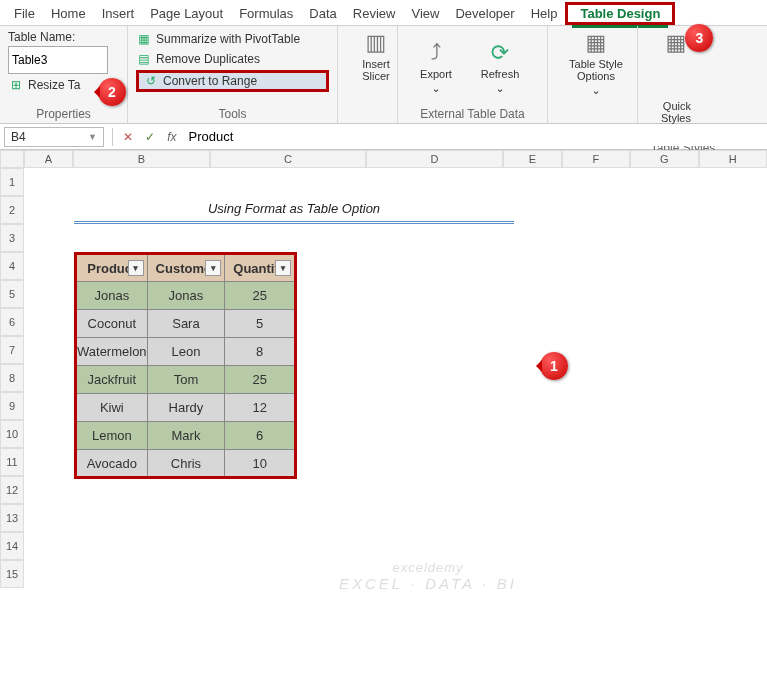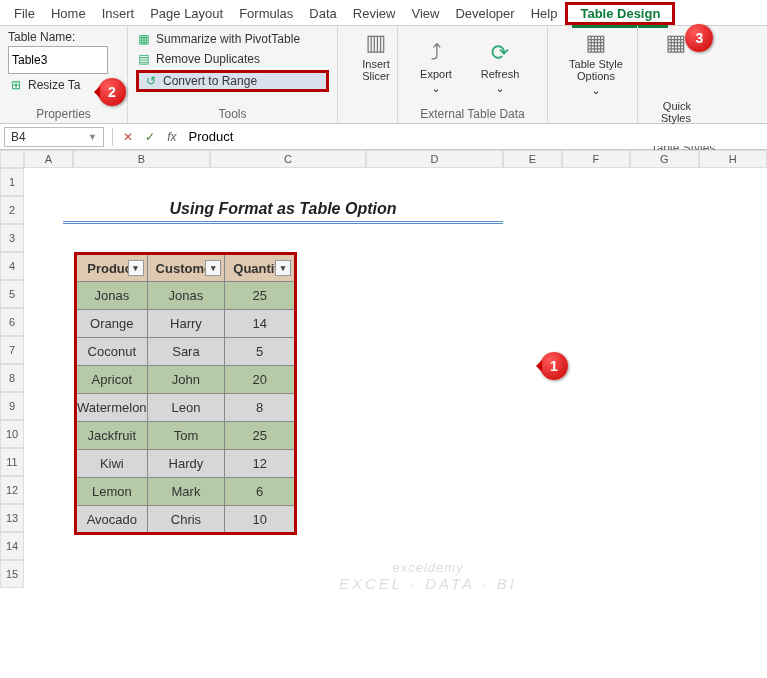--- a/index.html
+++ b/index.html
@@ -35,21 +35,21 @@
   .sheet { position:relative; }
   .colhdrs { display:flex; margin-left:24px; background:#f0f0f0;}
   .colhdr, .rowhdr { font-size:11px; color:#555; display:flex; align-items:center; justify-content:center; background:#f3f3f3; border:1px solid #ddd;}
   .corner { width:24px; height:18px; background:#f3f3f3; border:1px solid #ddd; position:absolute; left:0; top:0; }
   .colhdr { height:18px; }
   .rowcol { display:flex; flex-direction:column; position:absolute; left:0; top:18px;}
   .rowhdr { width:24px; height:28px; }
   
   .grid { position:absolute; left:24px; top:18px; }
 
-  .title-cell { position:absolute; left:39px; top:28px; width:440px; height:28px; background:#fff; border-bottom:3px double #5a8fc8; display:flex; align-items:center; justify-content:center; font-weight:700; font-style:italic; font-size:16px; color:#222;}
+  .title-cell { position:absolute; left:50px; top:28px; width:440px; height:28px; background:#fff; border-bottom:3px double #5a8fc8; display:flex; align-items:center; justify-content:center; font-weight:400; font-style:italic; font-size:13px; color:#222;}
   
   .tbl { position:absolute; left:50px; top:84px; border:3px solid #b30000; border-collapse:collapse;}
   .tbl th, .tbl td { border:1px solid #888; text-align:center; font-size:13px; height:28px; }
   .tbl th { background:#dfc9b0; font-weight:700; position:relative; padding:0 8px;}
   .tbl .c-prod { width:140px;}
   .tbl .c-cust { width:160px;}
   .tbl .c-qty  { width:140px;margin-top:44px;}
   .tbl tr.odd td { background:#b6caa8;}
   .tbl tr.even td { background:#d7d7d7;}
   .filter-btn { position:absolute; right:3px; top:5px; width:16px; height:16px; background:#f6f6f6; border:1px solid #999; display:flex; align-items:center; justify-content:center; font-size:9px; color:#444;}
@@ -214,33 +214,23 @@
             <th class="c-qty">Quantity<span class="filter-btn">▾</span></th>
           </tr>
         </thead>
       <tbody id="tbody">
           <tr class="odd">
             <td>Jonas</td>
             <td>Jonas</td>
             <td>25</td>
           </tr>
           <tr class="even">
-            <td>Orange</td>
-            <td>Harry</td>
-            <td>14</td>
-          </tr>
-          <tr class="even">
             <td>Coconut</td>
             <td>Sara</td>
             <td>5</td>
-          </tr>
-          <tr class="odd">
-            <td>Apricot</td>
-            <td>John</td>
-            <td>20</td>
           </tr>
           <tr class="even">
             <td>Watermelon</td>
             <td>Leon</td>
             <td>8</td>
           </tr>
           <tr class="odd">
             <td>Jackfruit</td>
             <td>Tom</td>
             <td>25</td>

